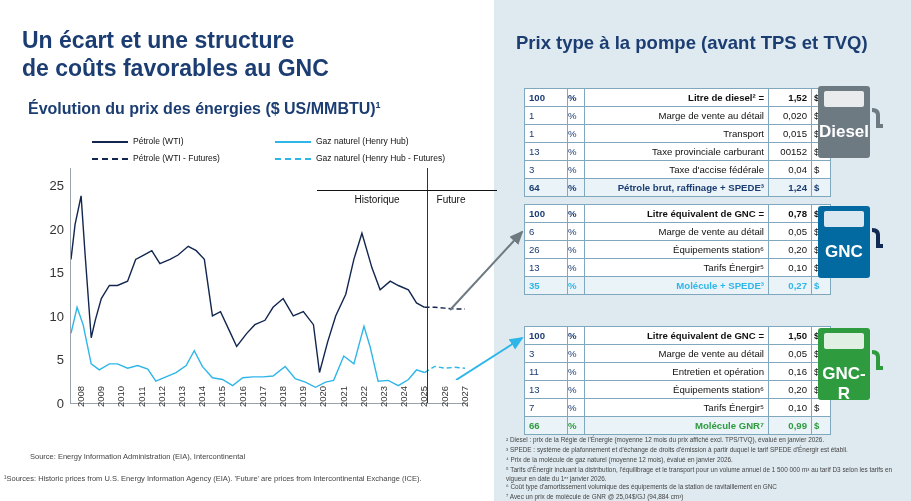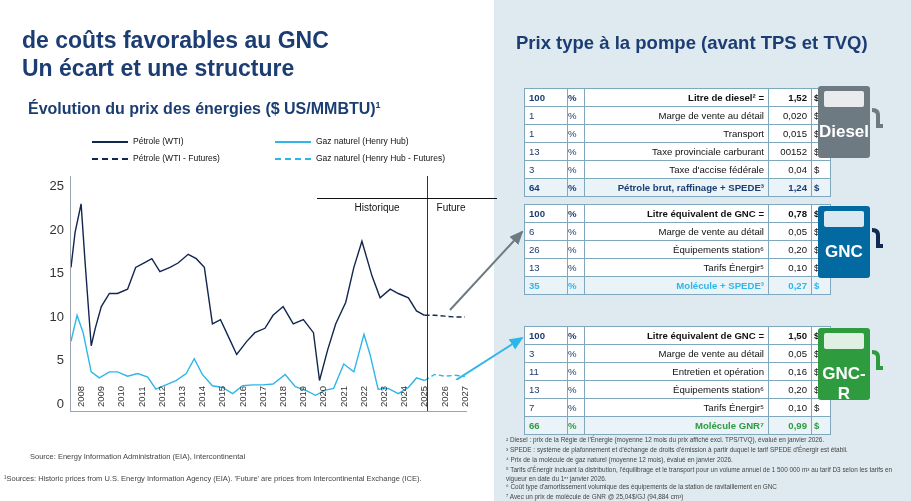--- a/index.html
+++ b/index.html
@@ -15,21 +15,21 @@
   
   .legend{position:absolute;left:60px;top:136px;width:420px;height:36px;font-size:8.5px;color:#111;}
   .lg{position:absolute;white-space:nowrap;}
   .lgline{display:inline-block;width:36px;height:0;border-top:2px solid #12264f;vertical-align:middle;margin-right:5px;}
   .lgline.dash{border-top:2px dashed #12264f;}
   .lgline.cy{border-top:2px solid #2fb6e8;}
   .lgline.cydash{border-top:2px dashed #2fb6e8;}
 
   
   .chartbox{position:absolute;left:28px;top:160px;width:450px;height:270px;}
-  .plot{position:absolute;left:42px;top:16px;width:396px;height:235px;border-left:1px solid #9aa3ad;border-bottom:1px solid #9aa3ad;}
+  .plot{position:absolute;left:42px;top:8px;width:396px;height:235px;border-left:1px solid #9aa3ad;border-bottom:1px solid #9aa3ad;}
   .ytick{position:absolute;right:100%;transform:translateY(-50%);font-size:13px;color:#333;}
   .vline{position:absolute;top:0;bottom:0;width:1px;background:#333;}
   .hist-label,.fut-label{position:absolute;font-size:10px;color:#111;}
   .hist-box{position:absolute;border-top:1px solid #111;}
   .src1{position:absolute;left:30px;top:452px;font-size:7.5px;color:#444;}
   .src2{position:absolute;left:4px;top:474px;font-size:7.5px;color:#444;}
 
   
   .rtitle{position:absolute;left:516px;top:32px;width:390px;color:#1b3d72;font-size:18.5px;font-weight:bold;}
 
@@ -54,22 +54,22 @@
   .fn{position:absolute;left:506px;font-size:6.4px;color:#444;line-height:1.35;width:400px;}
 </style>
 </head>
 <body>
 
 <div class="page">
   <div class="left-panel"></div>
   <div class="right-panel"></div>
 
   <div class="title">
+    <div>Un écart et une structure</div>
     <div>de coûts favorables au GNC</div>
-    <div>Un écart et une structure</div>
   </div>
 
   <div class="subtitle">
     <span>Évolution du prix des énergies ($ US/MMBTU)</span><span class="sup">1</span>
   </div>
 
   <div class="legend">
     <div class="lg" style="left:32px;top:0;">
       <span class="lgline"></span><span>Pétrole (WTI)</span>
     </div>

